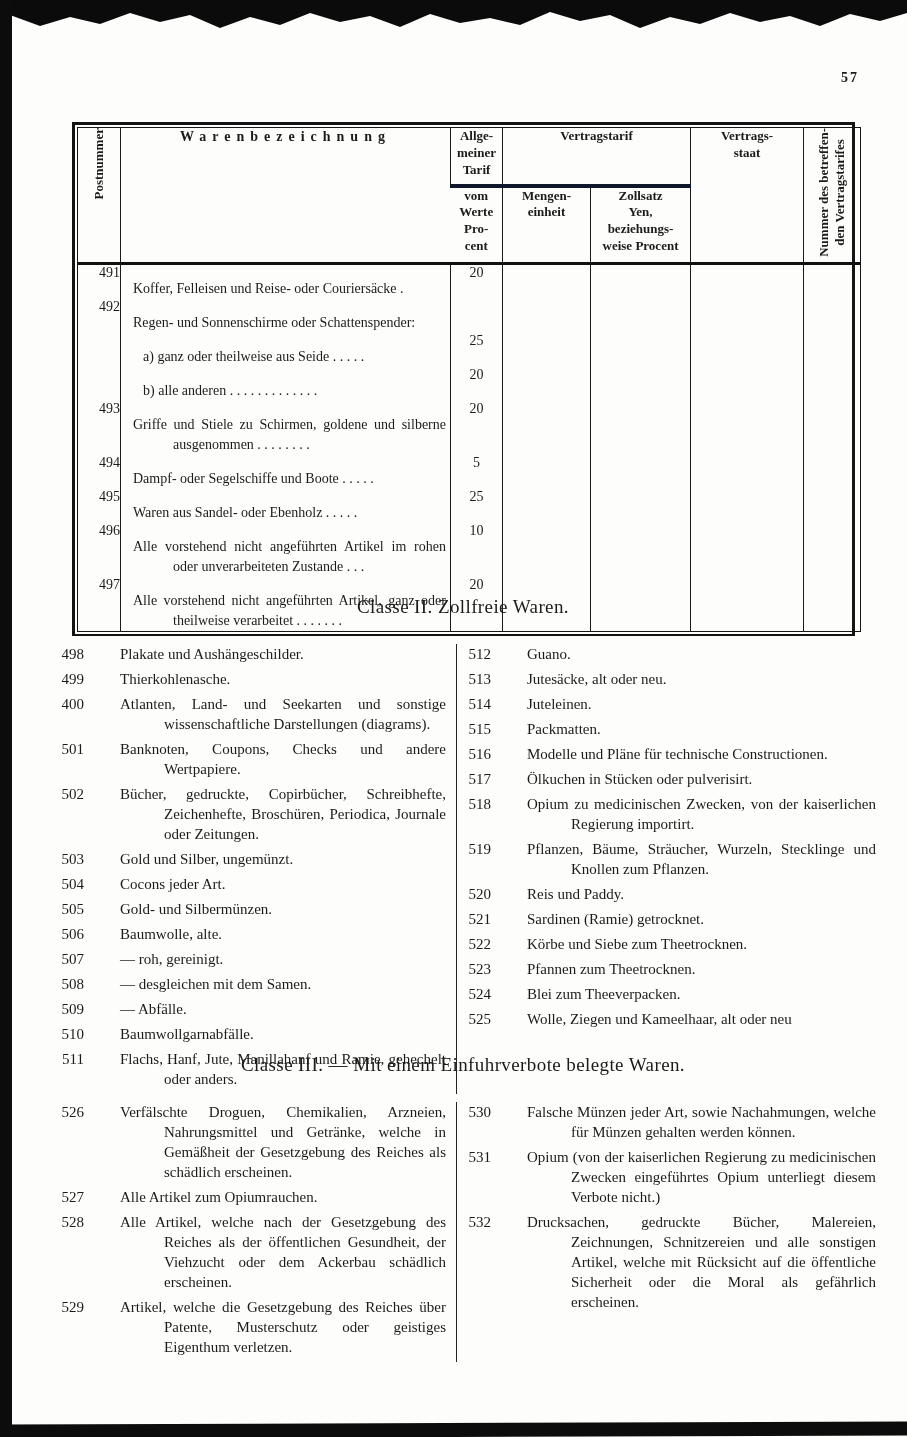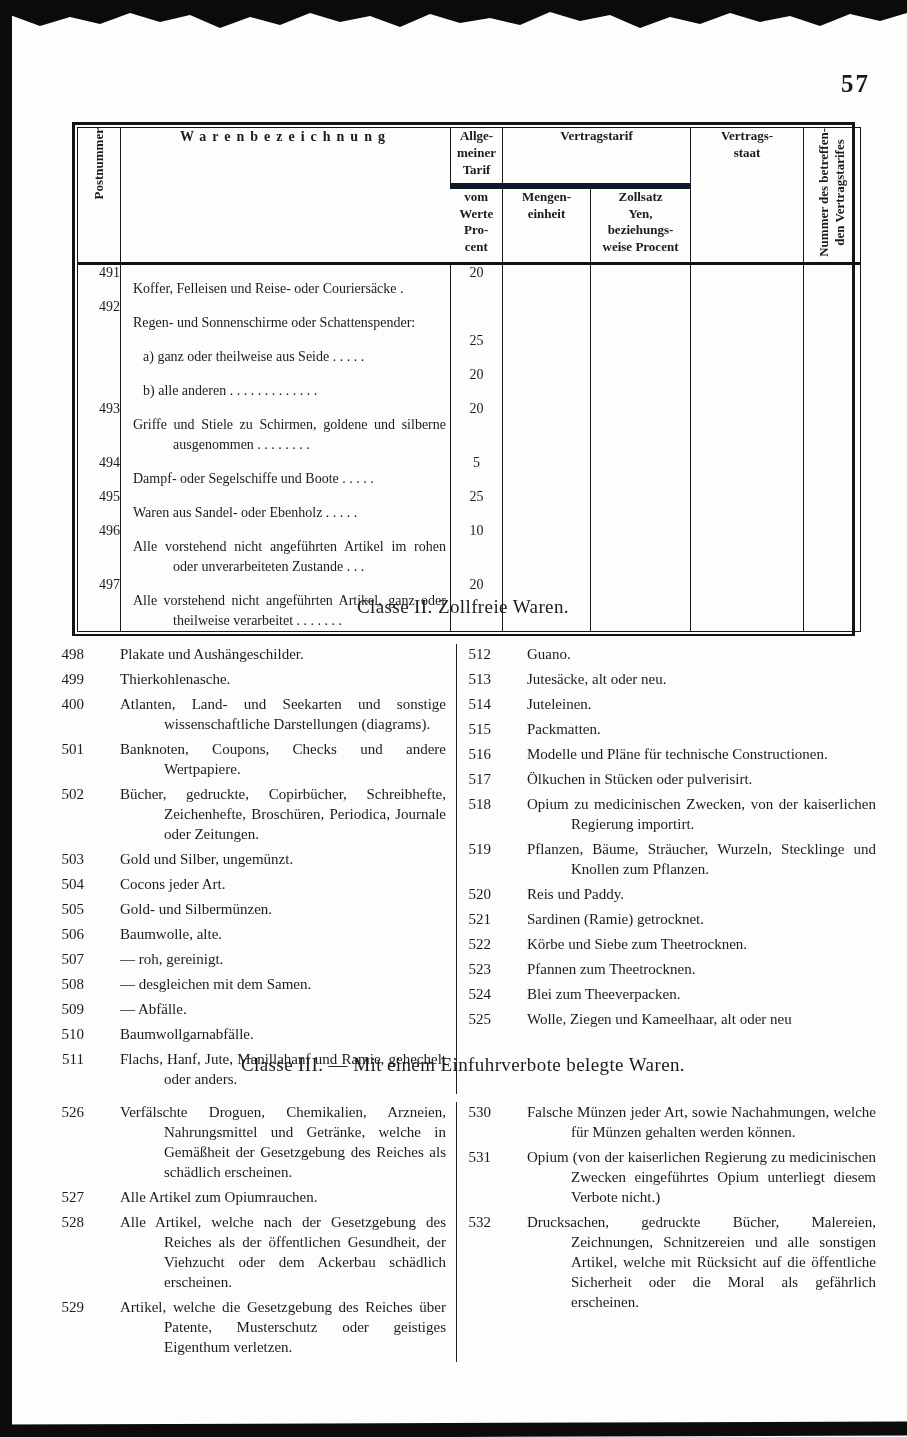--- a/index.html
+++ b/index.html
@@ -10,33 +10,33 @@
     background: #fdfdfb;
     color: #1b1b1b;
     font-family: "Liberation Serif", "DejaVu Serif", serif;
     overflow: hidden;
   }
   
   .edge-top { position:absolute; top:0; left:0; width:907px; height:36px; }
   .edge-left { position:absolute; top:0; left:0; width:12px; height:1437px; background:#0c0c0c; }
   .edge-bottom { position:absolute; left:0; bottom:0; width:907px; height:14px; background:#0c0c0c; transform:skewY(-0.2deg); }
   
-  .pagenum { position:absolute; top:70px; left:841px; font-size:25px; font-weight:bold; letter-spacing:2px; }
+  .pagenum { position:absolute; top:70px; left:841px; font-size:14px; font-weight:bold; letter-spacing:2px; }
   
   .table-outer {
     position:absolute; left:72px; top:122px; width:783px;
     border:3px solid #141414; border-bottom-width:2px; padding:2px; box-sizing:border-box;
   }
   table.tariff { width:100%; border-collapse:collapse; table-layout:fixed; border:1px solid #141414; }
   table.tariff th, table.tariff td { border-left:1px solid #1a1a1a; vertical-align:top; padding:0; }
   table.tariff th:first-child, table.tariff td:first-child { border-left:none; }
   thead { border-bottom:3px solid #111; }
   thead th { font-size:13px; font-weight:bold; text-align:center; vertical-align:middle; padding:6px 2px; line-height:1.3; }
   thead th .hdr { white-space:pre-line; }
-  thead th.group { border-bottom:6px solid #0f172a; }
+  thead th.group { border-bottom:4px solid #0f172a; }
   .vert { display:inline-block; writing-mode:vertical-rl; transform:rotate(180deg); white-space:pre-line; font-size:13px; font-weight:bold; line-height:1.25; }
   th.c-waren .hdr { letter-spacing:6px; font-size:14px; }
   td.c-num { text-align:right; padding:5px 6px 0 0; font-size:14px; }
   td.c-desc { border-left-width:2px; }
   td.c-desc .desc { font-size:14px; line-height:20px; text-align:justify; padding:14px 4px 0 52px; text-indent:-40px; }
   tr.sub td.c-desc .desc { padding-left:22px; text-indent:0; text-align:left; }
   td.c-val { text-align:center; vertical-align:bottom; font-size:14px; padding:5px 2px 1px 2px; }
   
   .classe { position:absolute; left:50px; width:826px; }
   .classe h2 { margin:0 0 26px 0; font-size:19px; font-weight:normal; text-align:center; letter-spacing:0.4px; }

